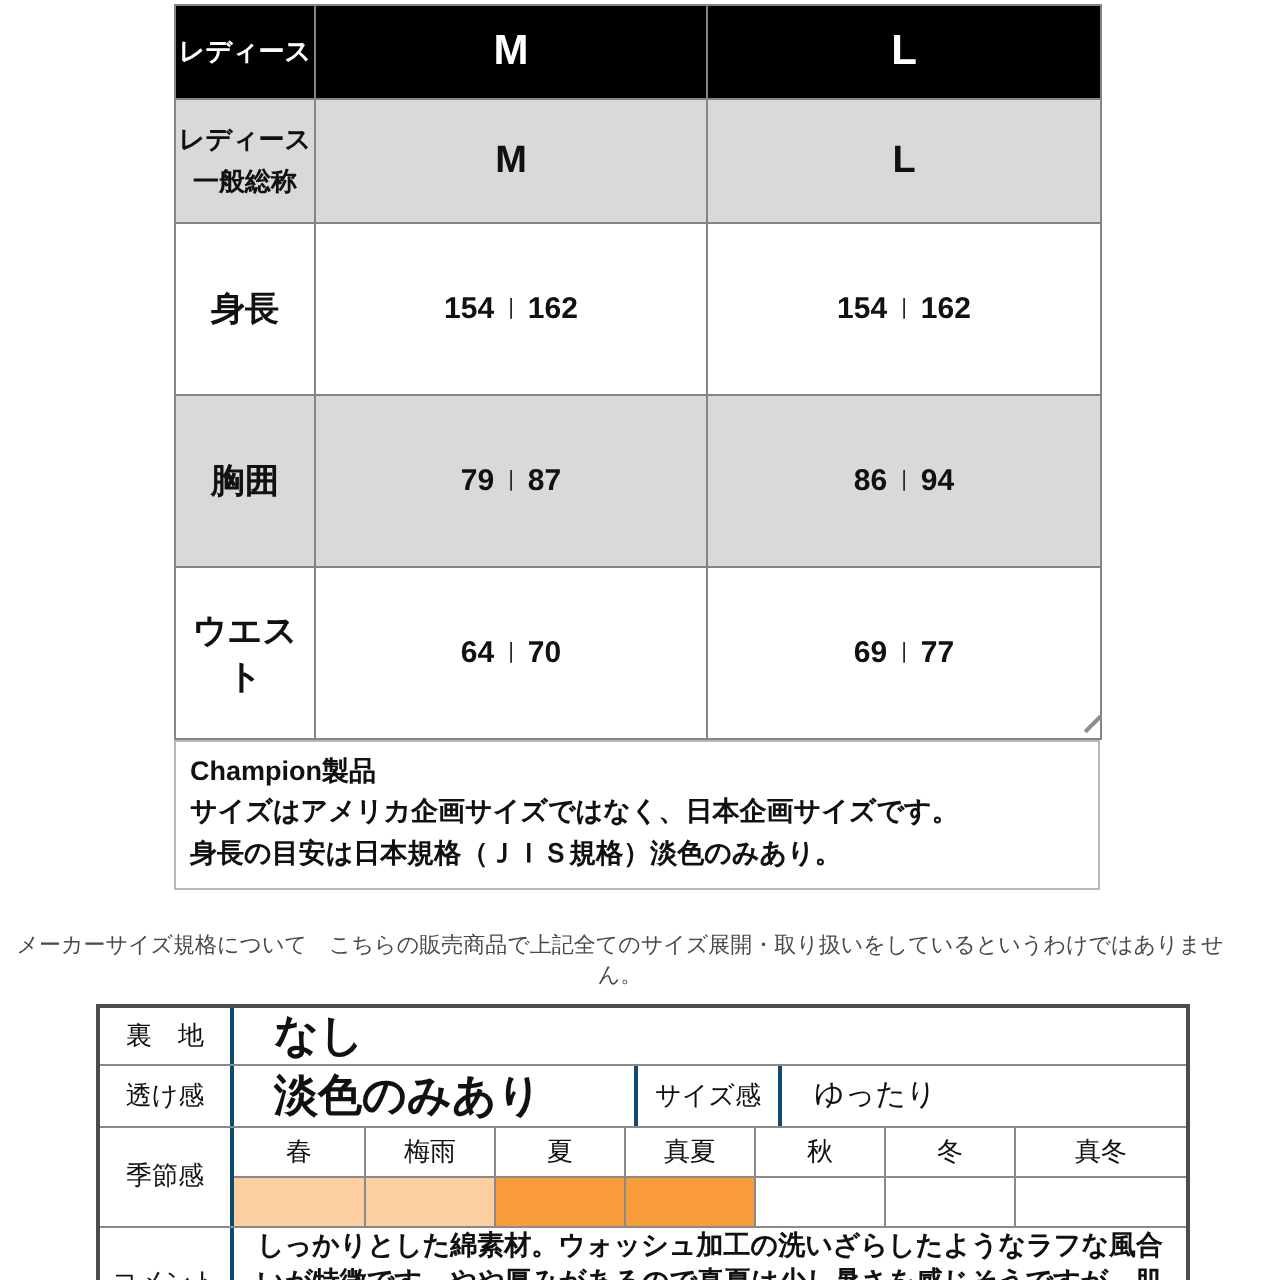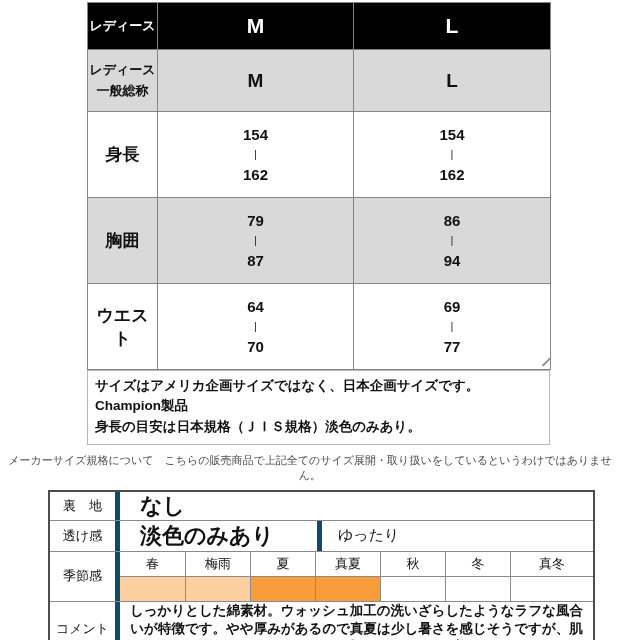--- a/index.html
+++ b/index.html
@@ -13,37 +13,37 @@
   table.size-table td{border:1px solid #858585;padding:0;text-align:center;vertical-align:middle;}
   tr.hdr td{background:#000000;color:#fff;height:46px;}
   tr.hdr td.rowlabel{font-size:13px;font-weight:bold;}
   tr.hdr td.colhead{font-size:21px;font-weight:bold;}
   tr.general td{background:#d9d9d9;height:61px;}
   tr.general td.rowlabel{font-size:13px;font-weight:bold;line-height:1.6;}
   tr.general td.sizeval{font-size:19px;font-weight:bold;}
   tr.measure td{height:85px;background:#fff;}
   tr.measure.shaded td{background:#d9d9d9;}
   tr.measure td.rowlabel{font-size:17px;font-weight:bold;}
-  .range{display:flex;flex-direction:column;align-items:center;justify-content:center;gap:7px;
+  .range{display:flex;flex-direction:row;align-items:center;justify-content:center;gap:7px;
          font-size:15px;font-weight:bold;line-height:1;}
   .range .bar{font-size:11px;font-weight:normal;color:#2a2a2a;}
   
   .corner-mark{position:absolute;left:541px;top:361px;width:11px;height:2px;background:#8d8d8d;
                transform:rotate(-45deg);}
   
   .note-box{box-sizing:border-box;margin:0 0 0 87px;width:463px;border:1px solid #b7b7b7;
             padding:5px 8px 7px 7px;font-size:13.5px;font-weight:bold;line-height:1.5;}
   
-  .disclaimer{margin-top:8px;width:620px;text-align:center;font-size:11px;color:#4a4a4a;}
+  .disclaimer{margin-top:20px;width:620px;text-align:center;font-size:11px;color:#4a4a4a;}
   
   .spec-table{box-sizing:border-box;margin:7px 0 0 48px;width:547px;border:2px solid #4c4c4c;background:#fff;}
   .srow{display:flex;}
   .srow + .srow{border-top:1px solid #8a8a8a;}
   .scell{box-sizing:border-box;min-width:0;}
-  .scell + .scell{border-left:5px solid #0c4a6e;}
+  .scell + .scell{border-left:2px solid #0c4a6e;}
   .slabel{flex:0 0 65px;display:flex;align-items:center;justify-content:center;font-size:13px;}
   .bigval{display:flex;align-items:center;padding-left:20px;font-size:22px;font-weight:bold;flex:1;}
   .r-lining{height:28px;}
   .r-sheer{height:30px;}
   .r-stretch{height:25px;}
   .r-season{height:49px;}
   .r-comment{height:54px;}
   .sheer-val{flex:0 0 202px;}
   .fit-label{flex:0 0 72px;display:flex;align-items:center;justify-content:center;font-size:13px;}
   .fit-val{flex:1;display:flex;align-items:center;padding-left:16px;font-size:15px;}
@@ -130,35 +130,36 @@
           <span>77</span>
         </div>
       </td>
     </tr>
   </tbody>
 </table>
 
 <div class="corner-mark"></div>
 
 <div class="note-box">
+  <div>Champion製品</div>
   <div>サイズはアメリカ企画サイズではなく、日本企画サイズです。</div>
-  <div>Champion製品</div>
   <div>身長の目安は日本規格（ＪＩＳ規格）淡色のみあり。</div>
 </div>
 
 <div class="disclaimer">メーカーサイズ規格について　こちらの販売商品で上記全てのサイズ展開・取り扱いをしているというわけではありません。</div>
 
 <div class="spec-table">
   <div class="srow r-lining">
     <div class="scell slabel">裏　地</div>
     <div class="scell bigval">なし</div>
   </div>
   <div class="srow r-sheer">
     <div class="scell slabel">透け感</div>
     <div class="scell bigval sheer-val">淡色のみあり</div>
+    <div class="scell fit-label">サイズ感</div>
     <div class="scell fit-val">ゆったり</div>
   </div>
   <div class="srow r-season">
     <div class="scell slabel">季節感</div>
     <div class="scell season-grid">
       <div class="season-row names">
         <div class="season-cell">春</div>
         <div class="season-cell">梅雨</div>
         <div class="season-cell">夏</div>
         <div class="season-cell">真夏</div>

